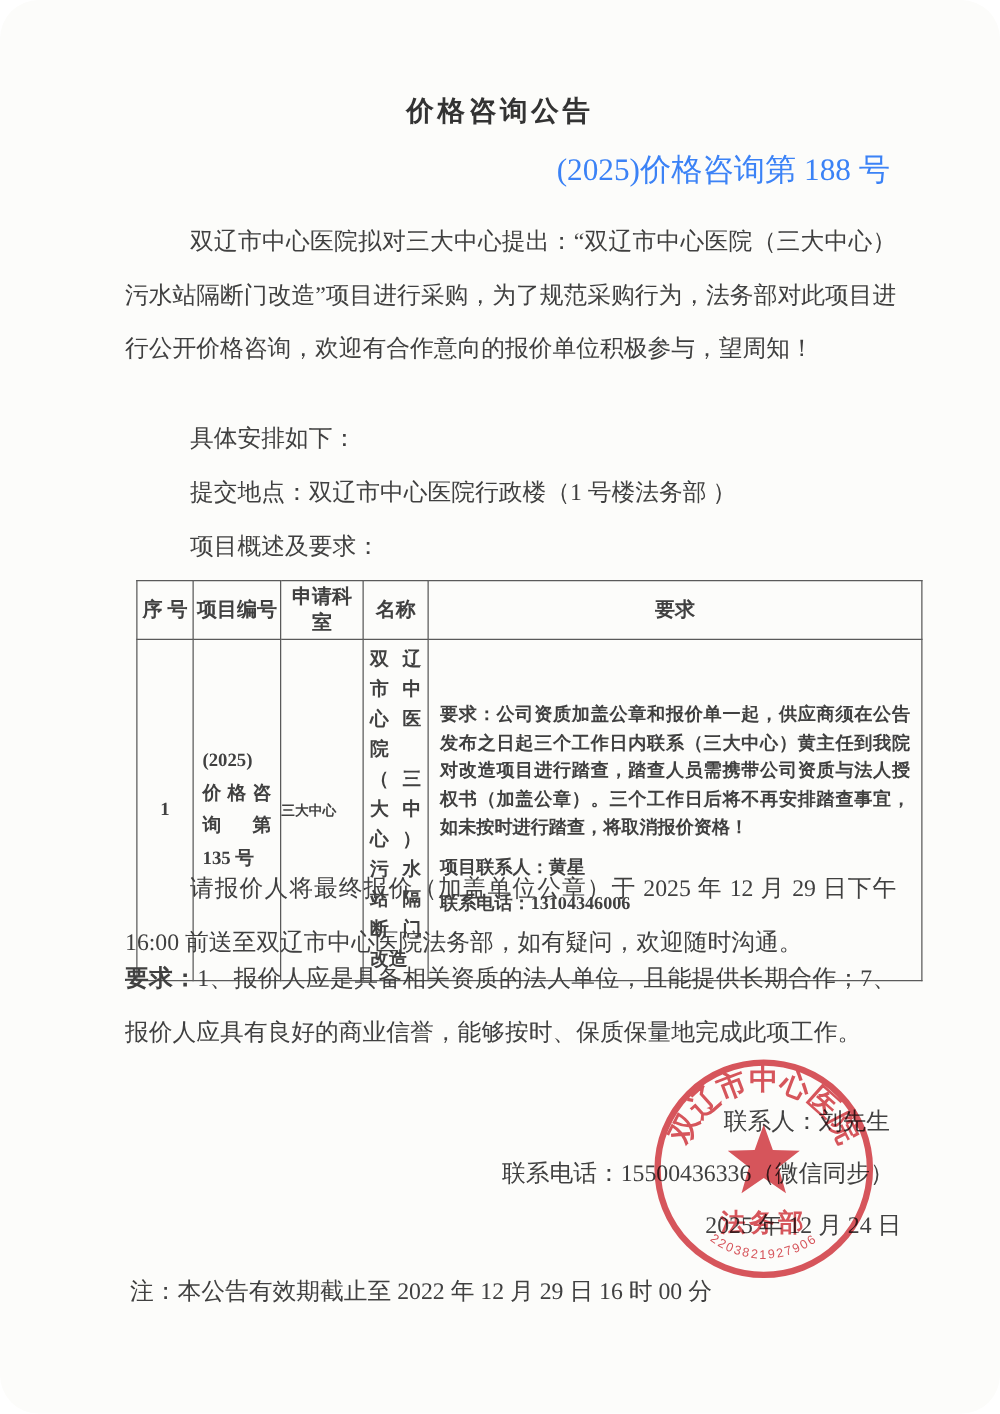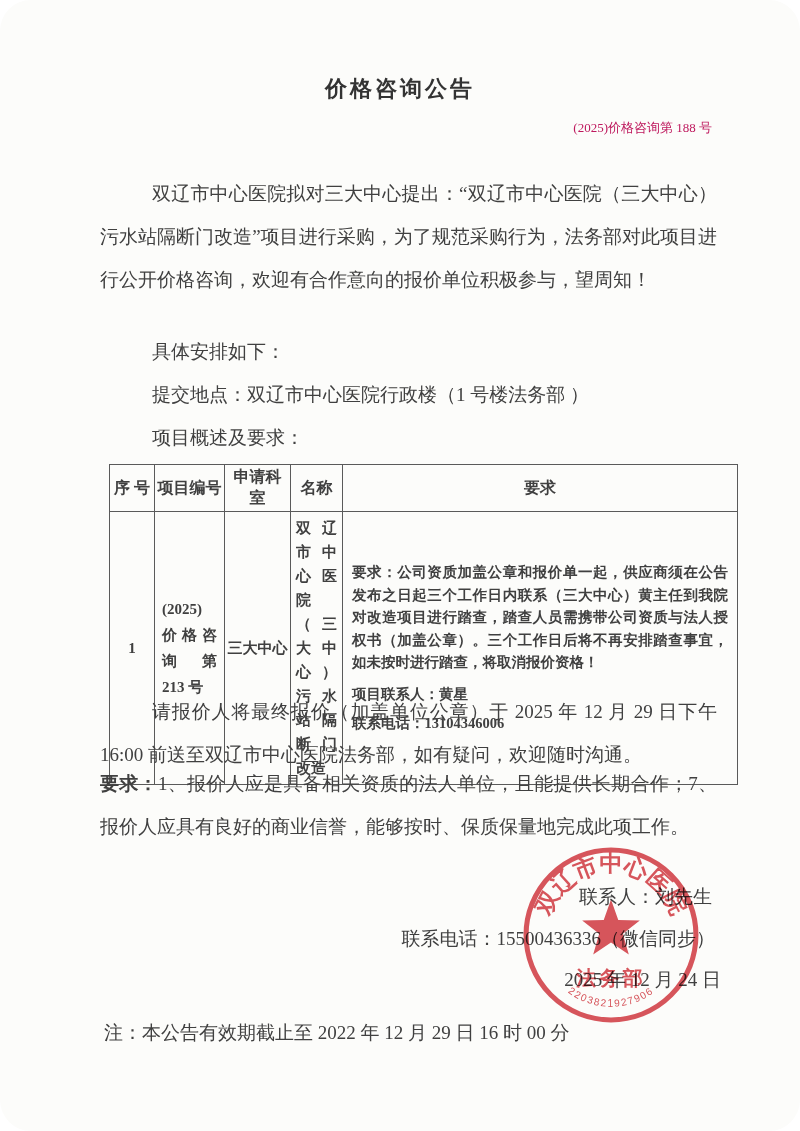--- a/index.html
+++ b/index.html
@@ -15,21 +15,21 @@
     border-radius:31px;
   }
   .doc-title {
     position:absolute; top:74px; left:0; width:100%;
     text-align:center;
     font-size:22px; font-weight:bold; letter-spacing:3px;
     color:#333;
   }
   .doc-number {
     position:absolute; top:119px; right:88px;
-    font-size:13px; color:#be185d;
+    font-size:25px; color:#3b82f6;
   }
   .body-text {
     position:absolute; left:100px; width:617px;
     font-size:19px; line-height:43px;
     text-align:justify; color:#404040;
   }
   .indent { text-indent:52px; }
   .intro { top:172px; }
   .line-arrangement { top:330px; padding-left:52px; }
   .line-location   { top:373px; padding-left:52px; }
@@ -51,21 +51,21 @@
     border:1px solid #5a5a5a;
     font-weight:bold; color:#404040;
     vertical-align:middle;
   }
   table.project th {
     height:38px; font-size:16px; font-weight:bold;
     text-align:center; padding:2px;
   }
   td.c-seq  { text-align:center; font-size:15px; }
   td.c-proj { font-size:15px; line-height:26px; padding:4px 7px; text-align:justify; }
-  td.c-dept { text-align:center; font-size:15px; }
+  td.c-dept { font-size:11px; }
   td.c-name { font-size:15px; line-height:24px; padding:4px 5px; text-align:justify;
               text-justify:inter-character; vertical-align:middle; }
   td.c-req  { font-size:14.5px; line-height:22.5px; padding:6px 9px;
               vertical-align:top; text-align:justify; height:172px; }
   .req-contact { margin-top:9px; }
   .req-phone   { margin-top:7px; }
 
   .stamp {
     position:absolute; top:845px; left:521px;
     width:180px; height:180px;
@@ -106,21 +106,21 @@
         <th>序  号</th>
         <th>项目编号</th>
         <th>申请科室</th>
         <th>名称</th>
         <th>要求</th>
       </tr>
     </thead>
     <tbody>
       <tr>
         <td class="c-seq">1</td>
-        <td class="c-proj">(2025) 价格咨询第 213 号</td>
+        <td class="c-proj">(2025) 价格咨询第 135 号</td>
         <td class="c-dept">三大中心</td>
         <td class="c-name">双辽市中心医院（三大中心）污水站隔断门改造</td>
         <td class="c-req">
           <div>要求：公司资质加盖公章和报价单一起，供应商须在公告发布之日起三个工作日内联系（三大中心）黄主任到我院对改造项目进行踏查，踏查人员需携带公司资质与法人授权书（加盖公章）。三个工作日后将不再安排踏查事宜，如未按时进行踏查，将取消报价资格！</div>
           <div class="req-contact">项目联系人：黄星</div>
           <div class="req-phone">联系电话：13104346006</div>
         </td>
       </tr>
     </tbody>
   </table>

